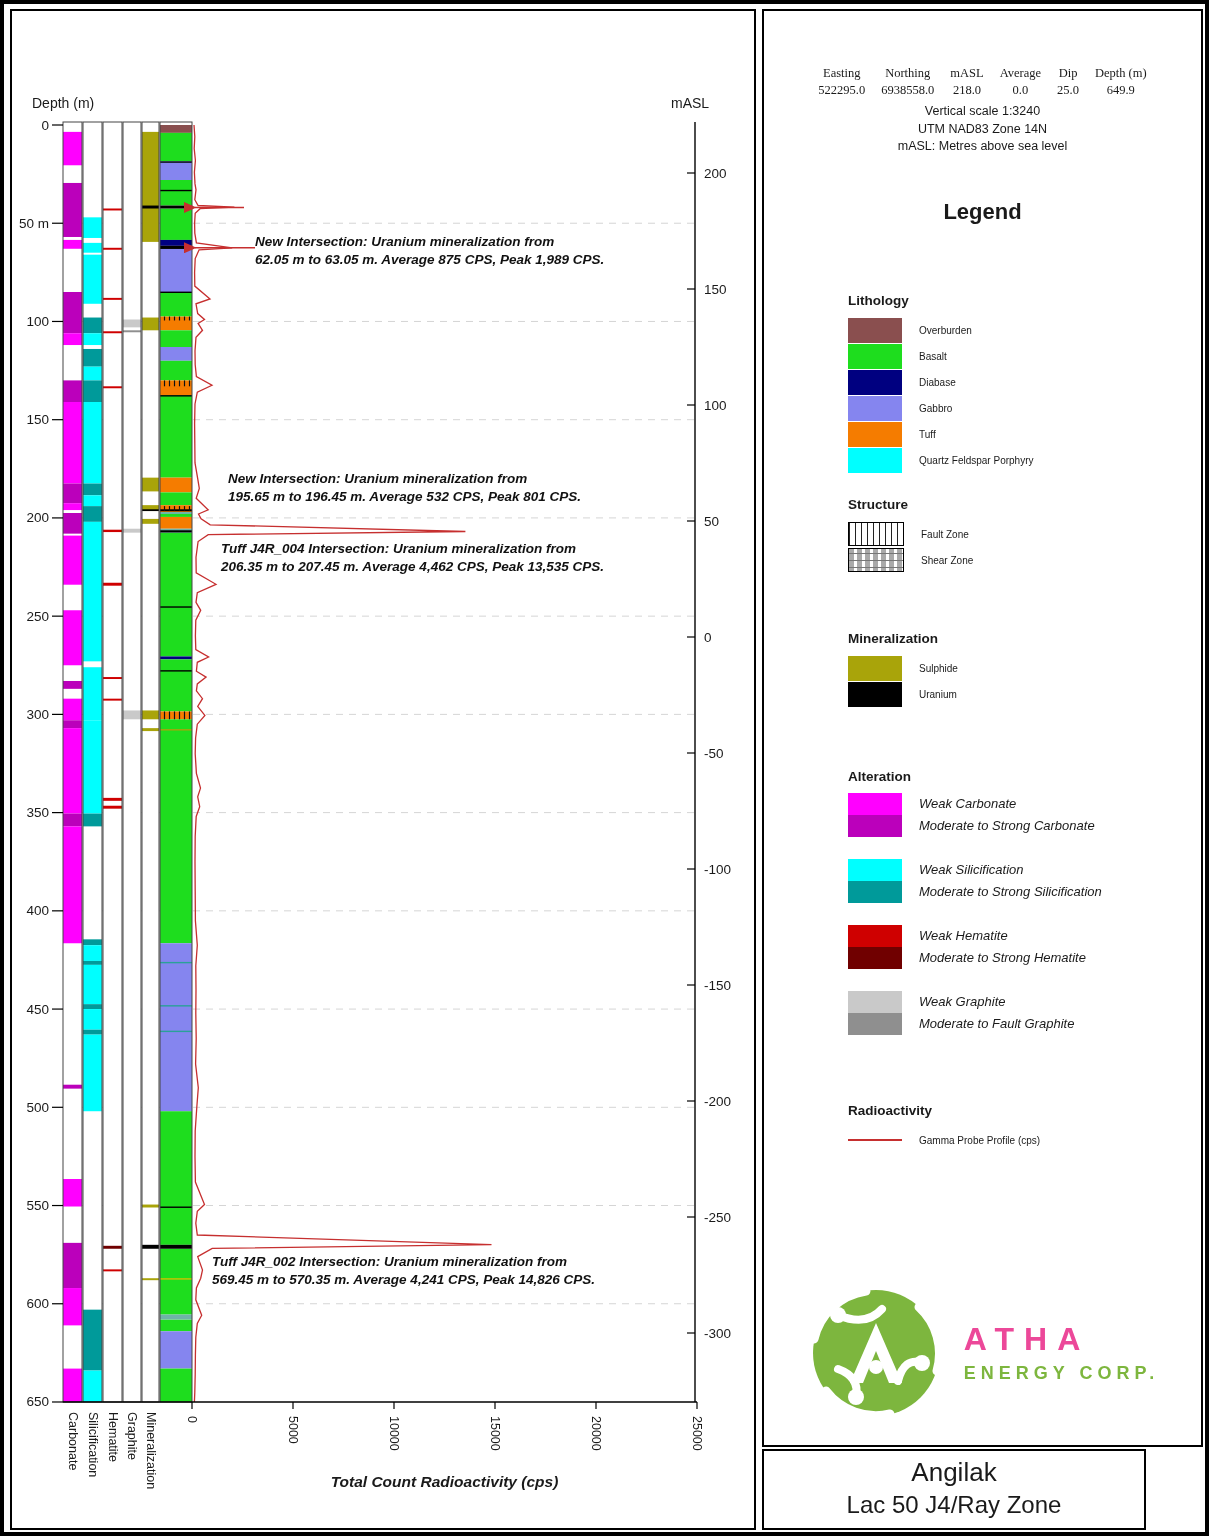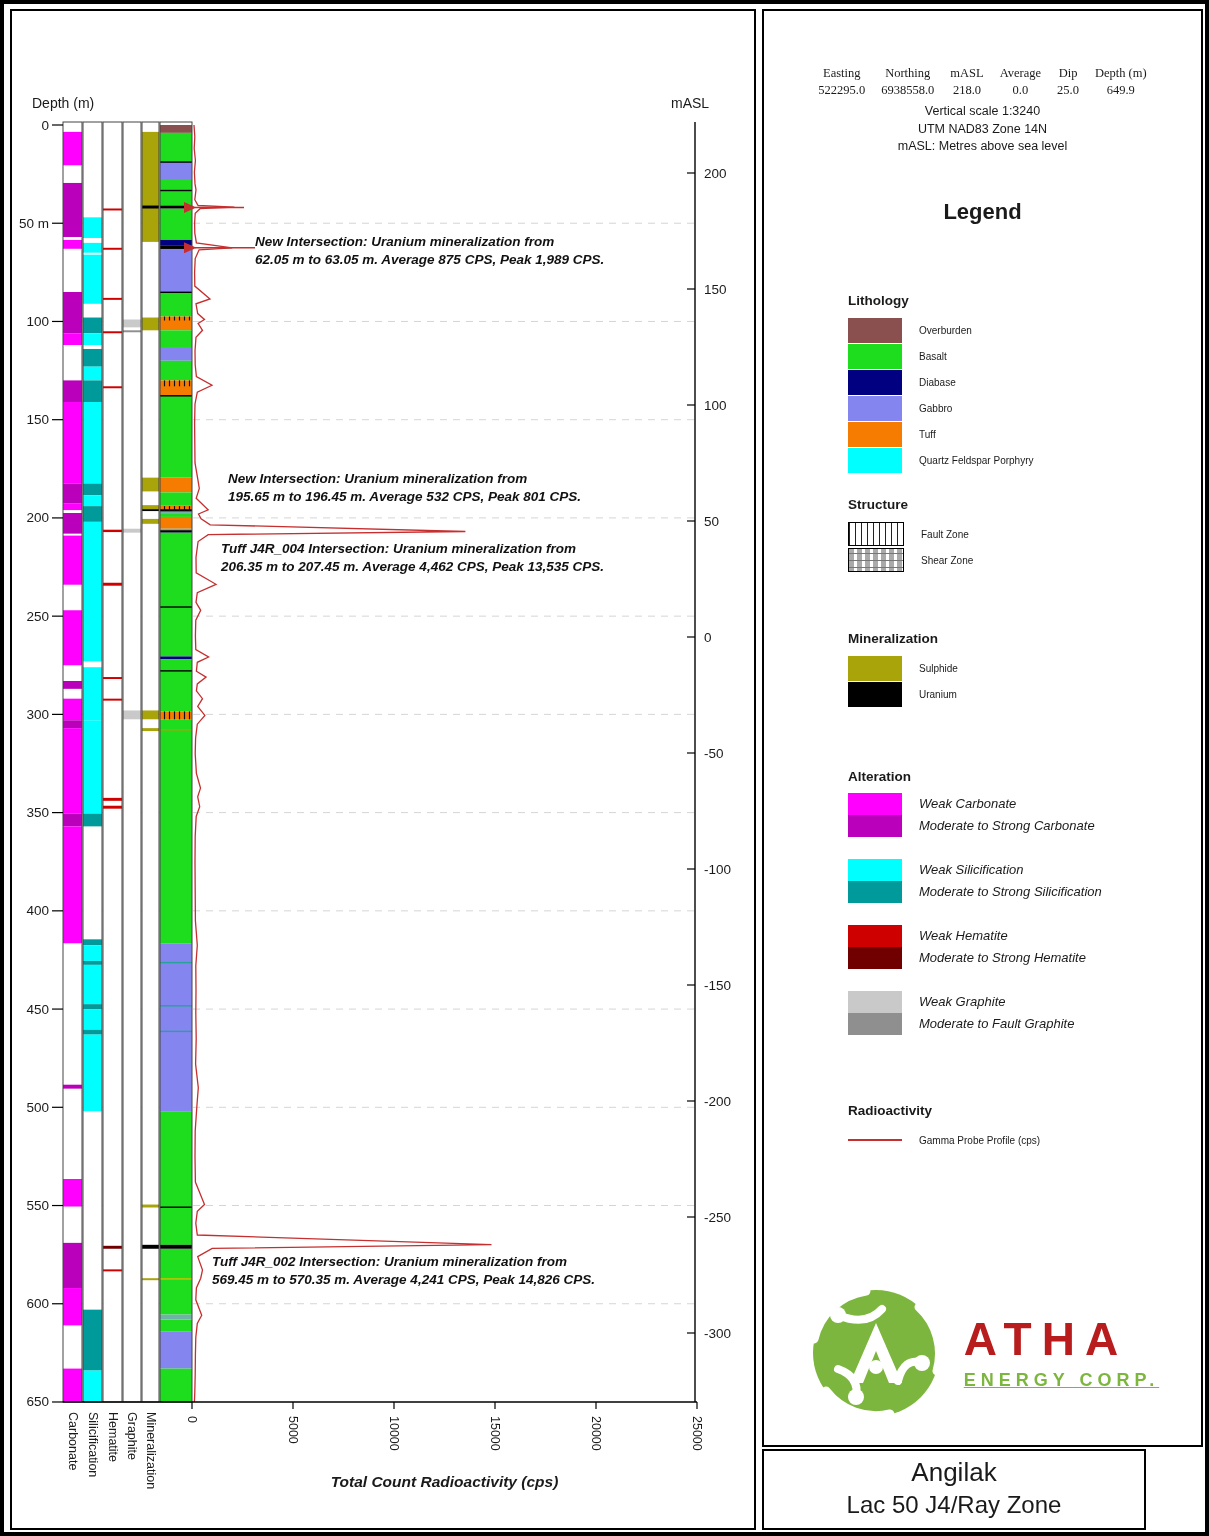--- a/index.html
+++ b/index.html
@@ -25,22 +25,22 @@
   .lg-label{font-size:10px;}
   .sw-fault{border:1px solid #000;background:repeating-linear-gradient(90deg,#222 0 1px,transparent 1px 6px);background-color:#fff;height:22px;}
   .sw-shear{border:1px solid #000;background:repeating-linear-gradient(0deg,transparent 0 3px,#777 3px 4px,transparent 4px 7px),
             repeating-linear-gradient(90deg,#aaa 0 5px,transparent 5px 8px);background-color:#fff;height:22px;}
   .lg-pair{display:flex;margin-bottom:22px;}
   .lg-pair .halves{width:54px;margin-right:17px;flex:none;}
   .lg-pair .half{height:22px;}
   .lg-pair .plabels div{font-size:13px;line-height:22px;font-style:italic;}
   .lg-line-swatch{width:54px;height:2px;margin-right:17px;flex:none;}
   .logo{position:absolute;top:1272px;left:0;right:0;display:flex;justify-content:center;align-items:center;gap:18px;}
-  .logo-brand{font-size:46px;font-weight:bold;letter-spacing:10px;color:#b91c1c;line-height:1;}
-  .logo-sub{font-size:18px;font-weight:bold;letter-spacing:5px;margin-top:8px;text-decoration:underline;}
+  .logo-brand{font-size:32px;font-weight:bold;letter-spacing:10px;color:#ec4899;line-height:1;}
+  .logo-sub{font-size:18px;font-weight:bold;letter-spacing:5px;margin-top:8px;}
   .panel-footer .f1{text-align:center;font-size:26px;margin-top:6px;}
   .panel-footer .f2{text-align:center;font-size:24px;margin-top:3px;}
 </style>
 </head>
 <body>
 
 <div class="page">
 
   <div class="panel panel-left">
     <svg id="log-svg" width="742" height="1517" viewBox="0 0 742 1517">

